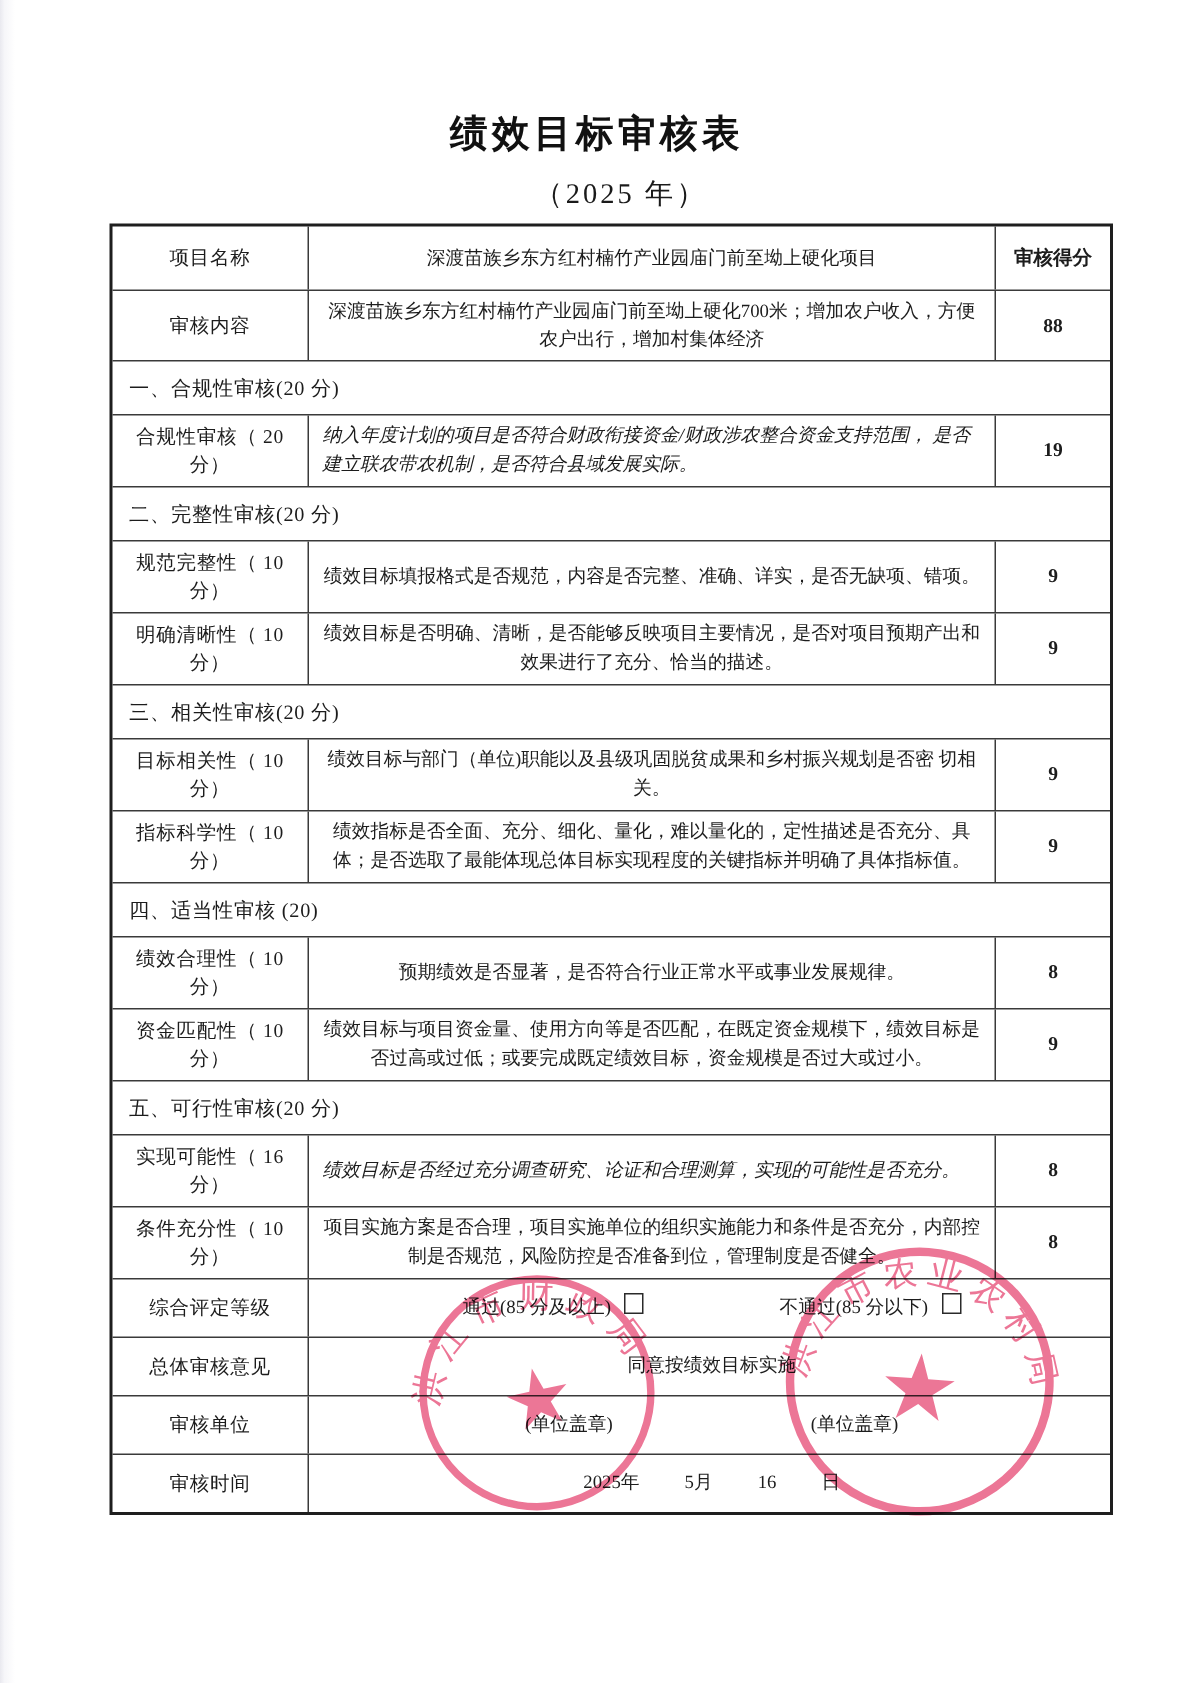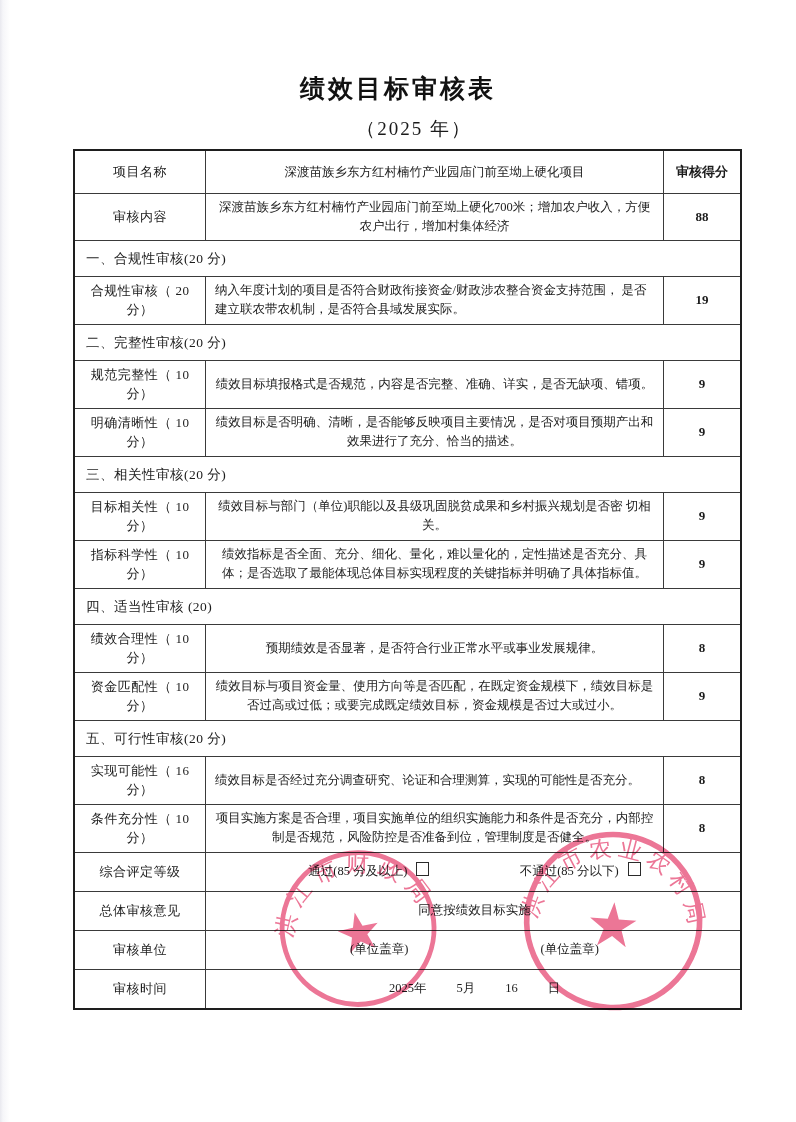--- a/index.html
+++ b/index.html
@@ -26,21 +26,21 @@
   .row:first-child{border-top:none;}
   .row.item{min-height:42px;}
   .row.section{min-height:35px;align-items:flex-end;}
   .row.wide{min-height:38px;}
   .cell{display:flex;align-items:center;box-sizing:border-box;padding:4px 6px;
         font-size:12.5px;line-height:1.5;}
   .cell.label{width:130px;flex:0 0 130px;justify-content:center;text-align:center;
               font-size:13px;letter-spacing:0.5px;}
   .cell.content{flex:1 1 auto;border-left:1px solid #3a3a3a;padding:4px 9px;}
   .cell.content.center{justify-content:center;text-align:center;}
-  .cell.content.left{justify-content:flex-start;text-align:left;}
+  .cell.content.left{justify-content:flex-start;text-align:left;font-style:italic;}
   .cell.score{width:77px;flex:0 0 77px;border-left:1px solid #3a3a3a;
               justify-content:center;text-align:center;font-size:13px;font-weight:bold;}
   .cell.sec{flex:1 1 auto;padding:6px 6px 6px 11px;font-size:13.5px;letter-spacing:0.5px;}
   .cell.content.multi{display:flex;padding-left:12px;}
   .cell.content.rating{justify-content:space-evenly;text-align:center;}
   .cell.content.rating .part{white-space:nowrap;}
   .cell.content.opinion{justify-content:center;text-align:center;}
   .cell.content.seals{justify-content:space-evenly;text-align:center;}
   .cell.content.seals .part{flex:0 0 auto;}
   .cell.content.date{justify-content:center;gap:30px;text-align:center;}

